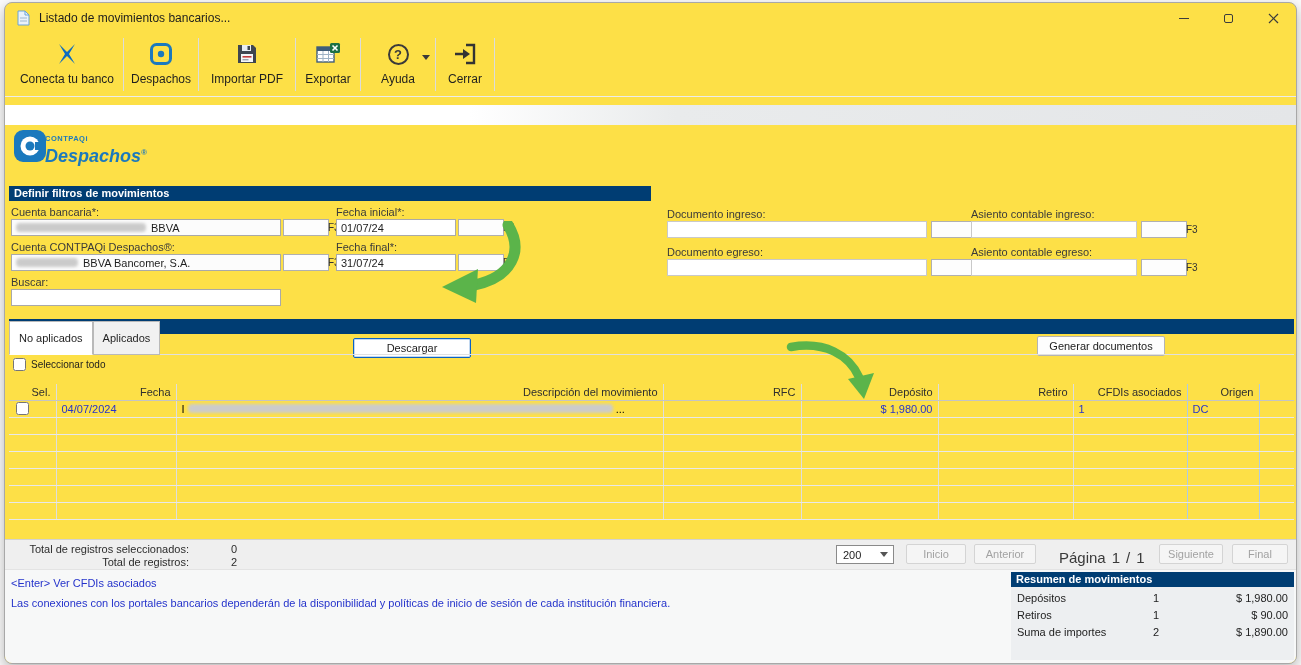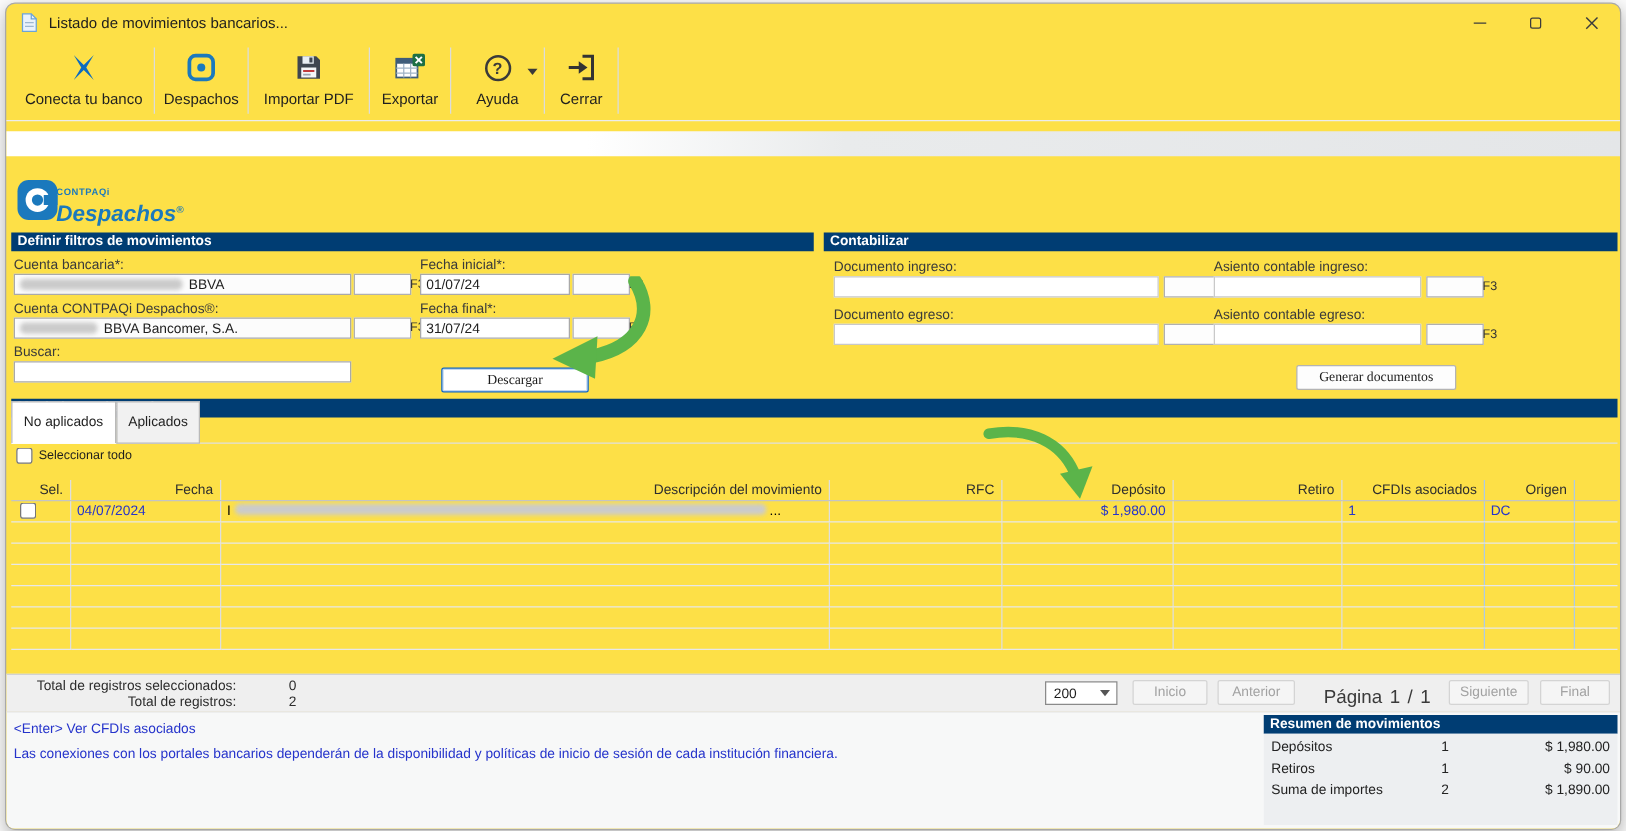--- a/index.html
+++ b/index.html
@@ -32,41 +32,41 @@
                  font-size:13px; font-weight:bold; color:#3a3a3a; }
   .caret-down { position:absolute; right:5px; top:22px; width:0; height:0;
                 border-left:4px solid transparent; border-right:4px solid transparent;
                 border-top:5px solid #3a3a3a; }
 
   
   .band { position:absolute; left:0; right:0; top:102px; height:20px;
           background:linear-gradient(90deg,#ffffff 36%, #e9ebec 52%, #e4e6e8 100%); }
 
   
-  .logo { position:absolute; left:6px; top:136px; display:flex; align-items:center; }
+  .logo { position:absolute; left:6px; top:122px; display:flex; align-items:flex-start; }
   .logo-text { margin-left:-8px; margin-top:9px; display:flex; flex-direction:column; }
   .logo-brand { font-size:7.5px; font-weight:bold; letter-spacing:.5px; color:var(--logo_blue,#1b79bd); }
   .logo-product { font-size:18px; font-weight:bold; font-style:italic; color:var(--logo_blue,#1b79bd); line-height:19px; }
   .logo-reg { font-size:8px; vertical-align:super; }
 
   
   .panel { position:absolute; }
   .phead { position:absolute; left:0; right:0; top:0; height:15px; background:var(--navy,#003d73);
            color:#fff; font-size:11px; font-weight:bold; line-height:15px; padding-left:5px; }
   .lbl { position:absolute; font-size:11px; color:#3a3a3a; white-space:nowrap; }
   .field, input.field { position:absolute; height:17px; border:1px solid #a9a9a9; background:#fff;
            font-size:11px; color:#1e1e1e; padding:1px 4px; font-family:"Liberation Sans",sans-serif; }
   .field.flat { border-color:#c9c9c9; }
   .fieldbox { display:flex; align-items:center; gap:5px; background:#fcfcfc; }
   .f3 { position:absolute; width:20px; height:17px; font-size:10px; color:#333; background:#fdfdfd;
         border:1px solid #b0b0b0; text-align:center; line-height:15px; font-family:"Liberation Sans",sans-serif;padding-left:44px; }
   .redact { display:inline-block; height:9px; background:#cbcbcb; border-radius:4px; filter:blur(1.6px); }
 
   .btn { position:absolute; background:#fdfdfd; border:1px solid #b4b4b4; font-size:11px; color:#1c1c1c;
-         font-family:Liberation Serif, serif; border-radius:2px; }
+         font-family:Liberation Sans, sans-serif; border-radius:2px;margin-top:44px; }
   .btn.primary { border:1px solid #0b62c4; box-shadow:0 0 0 1px rgba(11,98,196,.25) inset; background:#fff; }
 
   
   .tabs { position:absolute; left:0; top:18px; height:18px; display:flex; align-items:flex-end; z-index:2; }
   .tab { font-size:11px; color:#1f1f1f; padding:16px 9px; display:flex; align-items:center;
          background:#f1f1f1; border:1px solid #b9b9b9; height:15px; cursor:default; }
   .tab.active { background:#fff; height:18px; border-bottom:1px solid #fff; }
   .tabline { position:absolute; left:0; right:0; top:35px; border-bottom:1px solid #e0e0e0; z-index:1; }
 
   .selall { position:absolute; left:4px; top:39px; display:flex; align-items:center; gap:5px; }
@@ -252,21 +252,20 @@
     <input class="field" style="left: 327px; top: 68px; width: 120px;" value="31/07/24">
     <button class="f3" style="left:449px; top:68px;">F3</button>
 
     <span class="lbl" style="left:2px; top:90px;">Buscar:</span>
     <input class="field" style="left: 2px; top: 103px; width: 270px;" value="">
 
     <button class="btn primary" style="left:344px; top:108px; width:118px; height:20px;">Descargar</button>
   </div>
 
   <div class="panel" style="left:654px; top:183px; width:635px; height:133px;">
-    <div class="phead">Contabilizar</div>
     <span class="lbl" style="left:8px; top:22px;text-align:right;">Documento ingreso:</span>
     <input class="field flat" style="left: 8px; top: 35px; width: 260px;">
     <button class="f3" style="left:272px; top:35px;">F3</button>
 
     <span class="lbl" style="left:312px; top:22px;">Asiento contable ingreso:</span>
     <input class="field flat" style="left: 312px; top: 35px; width: 166px;">
     <button class="f3" style="left:482px; top:35px;">F3</button>
 
     <span class="lbl" style="left:8px; top:60px;">Documento egreso:</span>
     <input class="field flat" style="left: 8px; top: 73px; width: 260px;">

